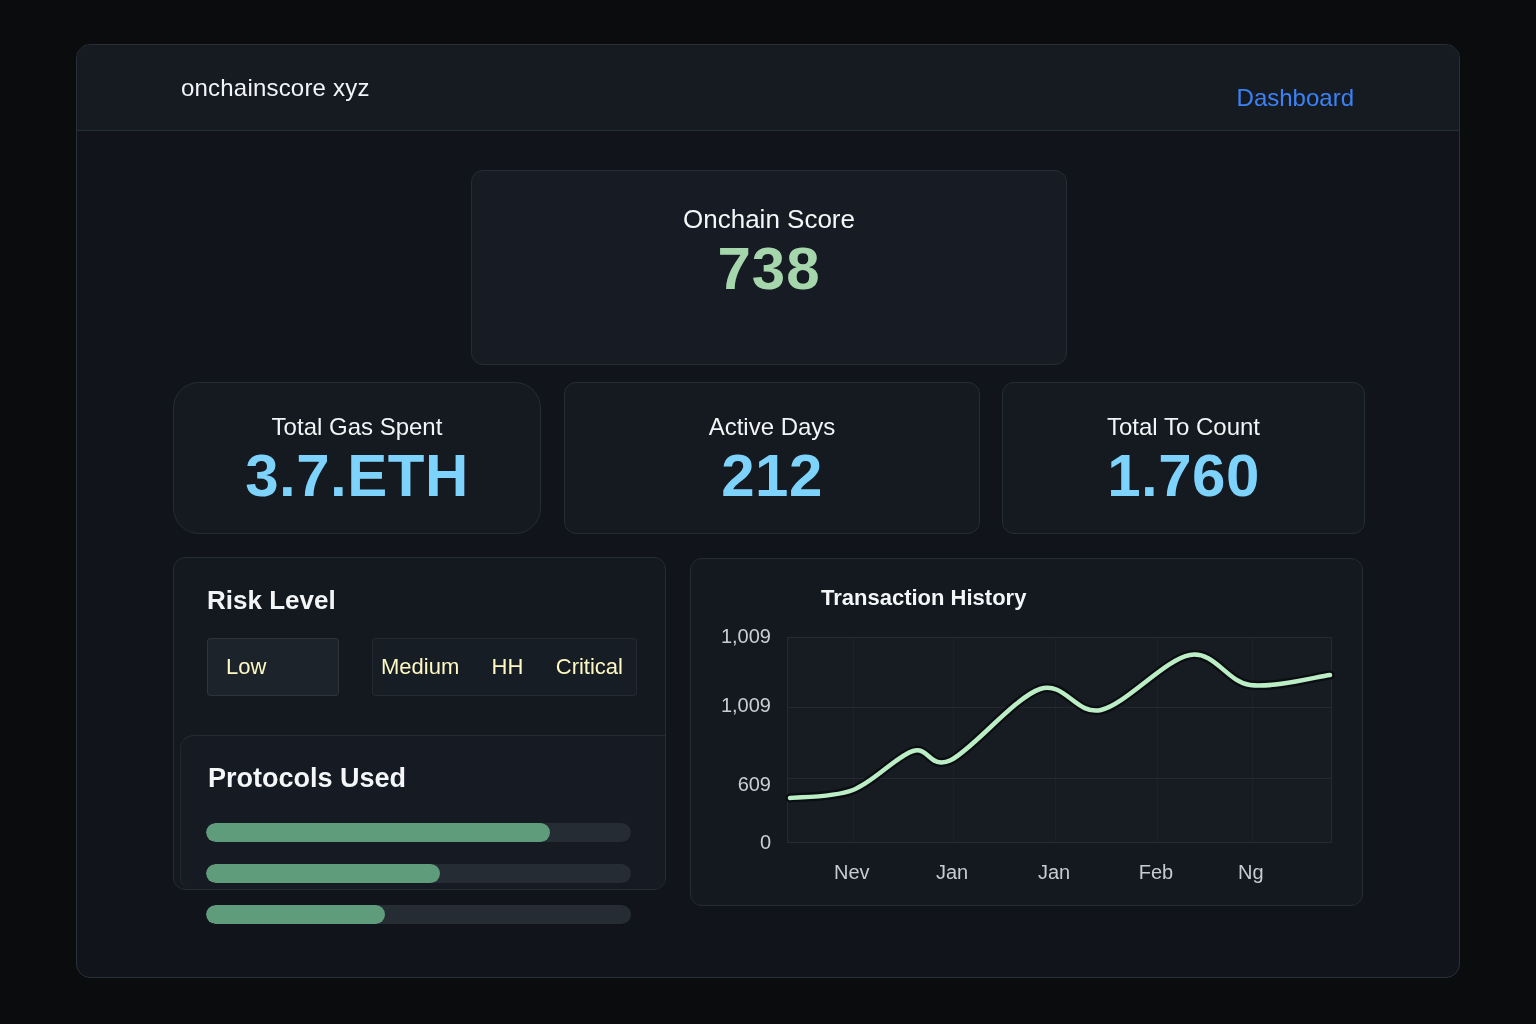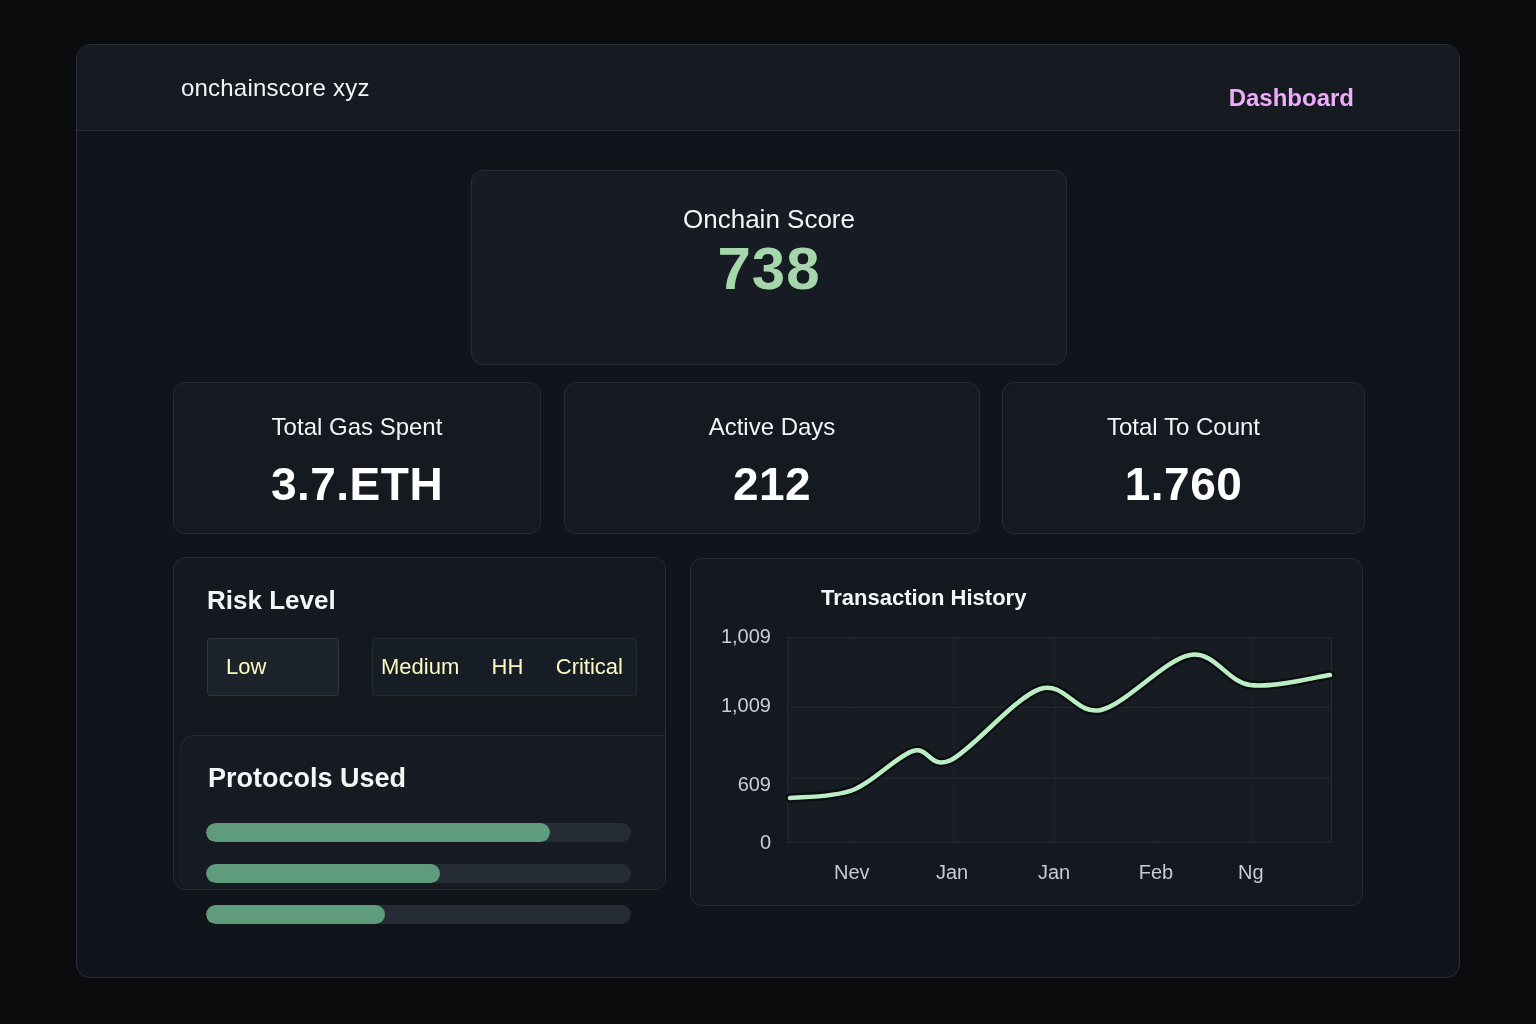--- a/index.html
+++ b/index.html
@@ -7,32 +7,32 @@
 
   .panel { position:absolute; left:76px; top:44px; width:1384px; height:934px;
            background:#11151b; border:1px solid #2a3039; border-radius:14px; }
 
   .header { position:absolute; left:0; top:0; width:100%; height:86px;
             background:#161b22; border-bottom:1px solid #272d35;
             border-radius:13px 13px 0 0;
             display:flex; align-items:center; justify-content:space-between;
             padding:0 105px 0 104px; }
   .brand { font-size:24px; font-weight:500; color:#f2f4f6; letter-spacing:.2px; }
-  .nav-link { font-size:24px; font-weight:700; color:#f0abfc; cursor:pointer;margin-top:20px; }
+  .nav-link { font-size:24px; font-weight:400; color:#3b82f6; cursor:pointer;margin-top:20px; }
 
   .card { position:absolute; background:#151a21; border:1px solid #262c35; border-radius:12px; }
 
   .score-card { left:394px; top:125px; width:596px; height:195px; background:#171c24; text-align:center; }
   .score-label { margin-top:33px; font-size:26px; font-weight:500; color:#f4f6f8; }
   .score-value { margin-top:2px; font-size:60px; font-weight:600; color:#a6d7ac; letter-spacing:1px; line-height:1.05; }
 
   .stat-card { top:337px; height:152px; text-align:center; }
   .stat-card .stat-label { margin-top:30px; font-size:24px; font-weight:500; color:#f2f4f6; }
-  .stat-card .stat-value { margin-top:16px; font-size:46px; font-weight:700; color:#ffffff; letter-spacing:.5px; }
-  .stat-1 { left:96px;  width:368px; }
+  .stat-card .stat-value { margin-top:0; font-size:60px; font-weight:700; color:#7dd3fc; letter-spacing:.5px; }
+  .stat-1 { left:96px;  width:368px;border-radius:26px; }
   .stat-2 { left:487px; width:416px; }
   .stat-3 { left:925px; width:363px; }
 
   .risk-card { left:96px; top:512px; width:493px; height:333px; background:#14181f; }
   .risk-title { position:absolute; left:33px; top:27px; font-size:26px; font-weight:600; color:#f2f4f6; }
   .chip { position:absolute; top:80px; height:58px; border-radius:4px; display:flex; align-items:center;
           font-size:22px; color:#fef9c3; cursor:pointer; }
   .chip-low { left:33px; width:132px; background:#1c232b; border:1px solid rgba(255,255,255,.08); padding-left:18px; }
   .chip-group { left:198px; width:265px; background:#171d25; border:1px solid rgba(255,255,255,.06);
                 justify-content:space-between; padding:0 13px 0 8px; }

